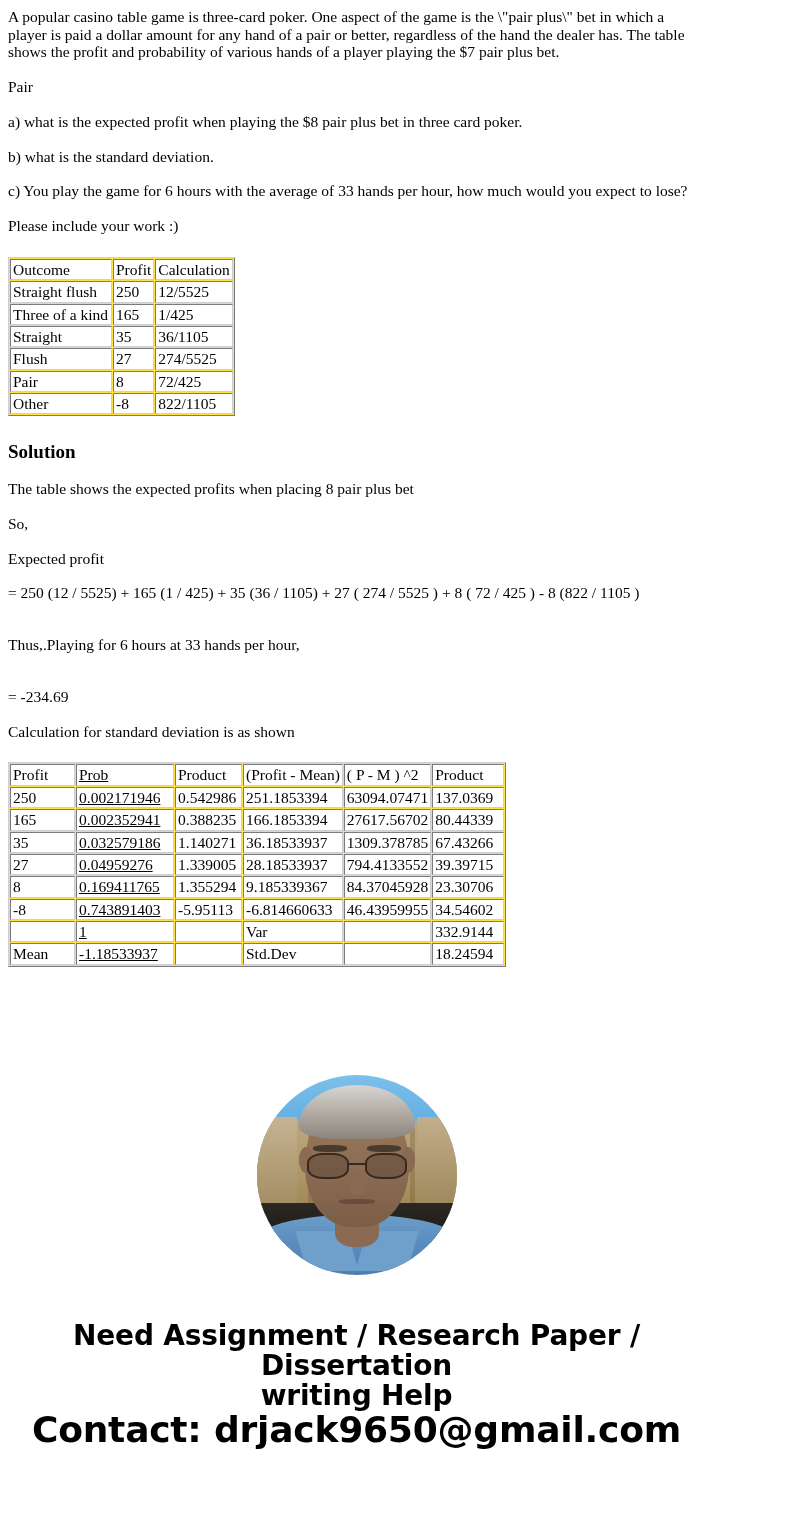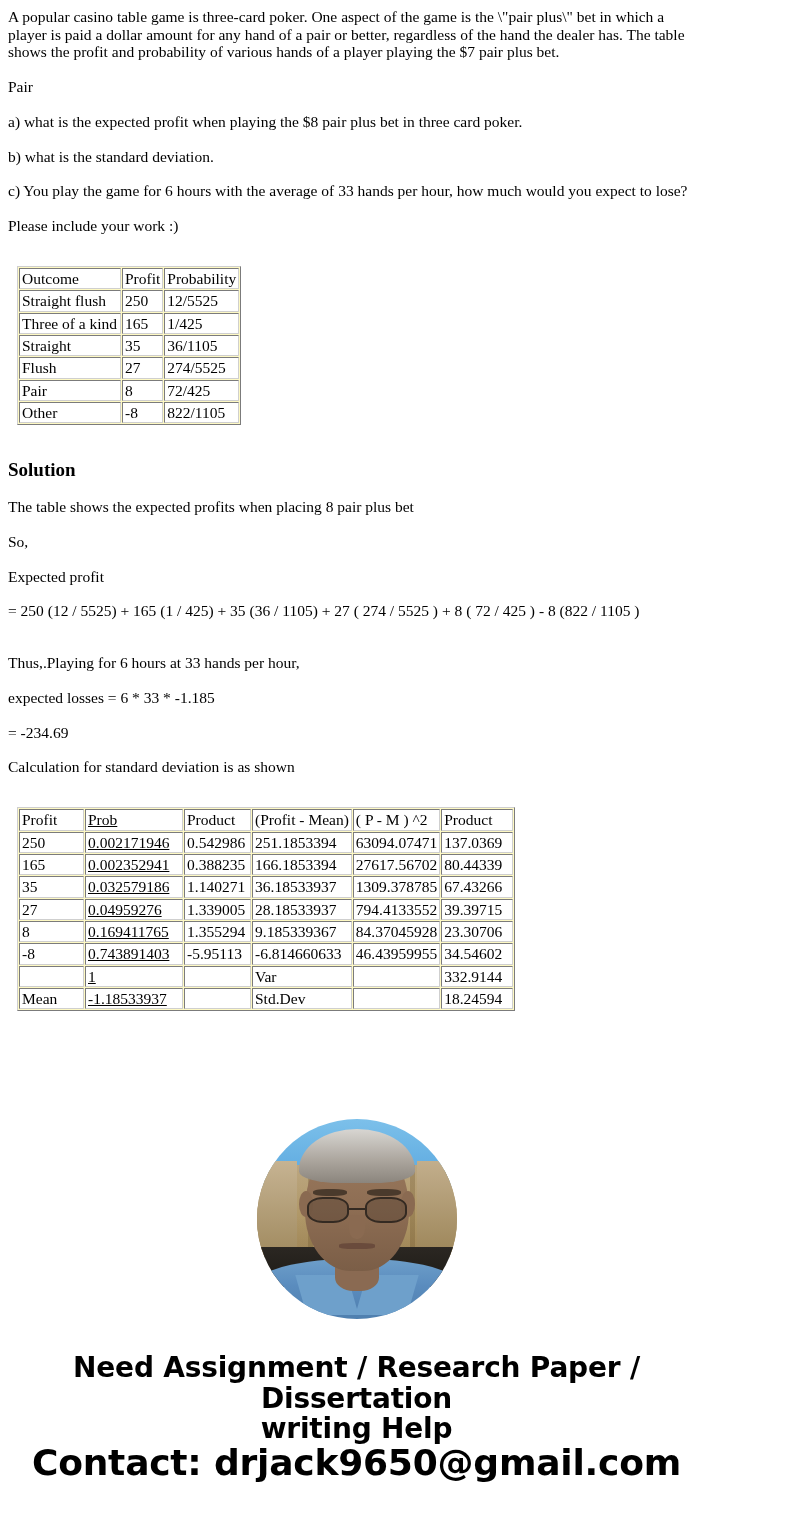--- a/index.html
+++ b/index.html
@@ -41,22 +41,22 @@
     margin: 0;
     padding: 0;
     line-height: 1.1;
   }
 
   
   table.legacy {
     border-collapse: separate;
     border-spacing: 1px;
     border: 1px outset #cfcfcf;
-    background: #fef9c3;
-    margin: 9px;
+    background: #fde047;
+    margin: 0;
     font-family: "Liberation Serif", "DejaVu Serif", serif;
     font-size: 15.5px;
     line-height: 1.12;
   }
   table.legacy td {
     border: 1px inset #cfcfcf;
     padding: 1px 2px 1px 2px;
     vertical-align: top;
     white-space: nowrap;
     background: #ffffff;
@@ -229,21 +229,21 @@
     left: 41%;
     top: 62%;
     width: 18%;
     height: 2.6%;
     background: #6a4b3c;
     border-radius: 40%;
   }
 
   
   .footer {
-    margin-top: 34px;
+    margin-top: 46px;
     text-align: center;
     font-family: "DejaVu Sans", "Liberation Sans", sans-serif;
     font-weight: bold;
     font-size: 28px;
     line-height: 1.08;
     color: #000000;
     letter-spacing: -0.2px;
   }
   .footer .line2 { display: block; }
   .footer .line3 { display: block; font-size: 36px; }
@@ -265,21 +265,21 @@
   <div class="spacer-sm"></div>
   <p class="q">Please include your work :)</p>
 
   <div style="height:22px"></div>
 
   <table class="legacy" id="outcome-table">
     <tbody>
       <tr>
         <td>Outcome</td>
         <td>Profit</td>
-        <td>Probability</td>
+        <td>Calculation</td>
       </tr>
       <tr>
         <td>Straight flush</td>
         <td>250</td>
         <td>12/5525</td>
       </tr>
       <tr>
         <td>Three of a kind</td>
         <td>165</td>
         <td>1/425</td>
@@ -315,21 +315,20 @@
   <div class="spacer-sm"></div>
   <p class="q">So,</p>
   <div class="spacer-sm"></div>
   <p class="q">Expected profit</p>
   <div class="spacer-sm"></div>
   <p class="q">= 250 (12 / 5525) + 165 (1 / 425) + 35 (36 / 1105) + 27 ( 274 / 5525 ) + 8 ( 72 / 425 ) - 8 (822 / 1105 )</p>
   <div class="spacer-sm"></div>
   <div class="spacer-sm"></div>
   <p class="q">Thus,.Playing for 6 hours at 33 hands per hour,</p>
   <div class="spacer-sm"></div>
-  <p class="q">expected losses = 6 * 33 * -1.185</p>
   <div class="spacer-sm"></div>
   <p class="q">= -234.69</p>
   <div class="spacer-sm"></div>
   <p class="q">Calculation for standard deviation is as shown</p>
 
   <div style="height:22px"></div>
 
   <table class="legacy" id="variance-table">
     <tbody>
       <tr>

